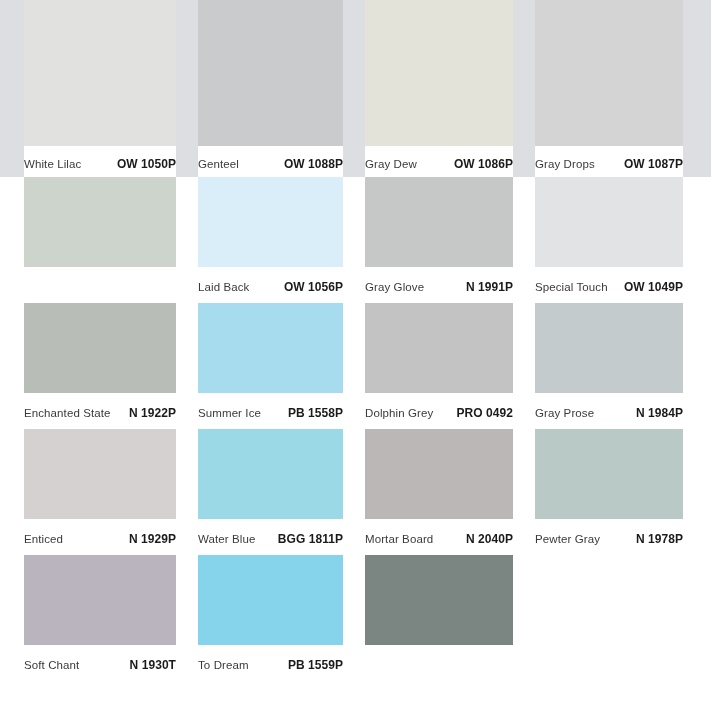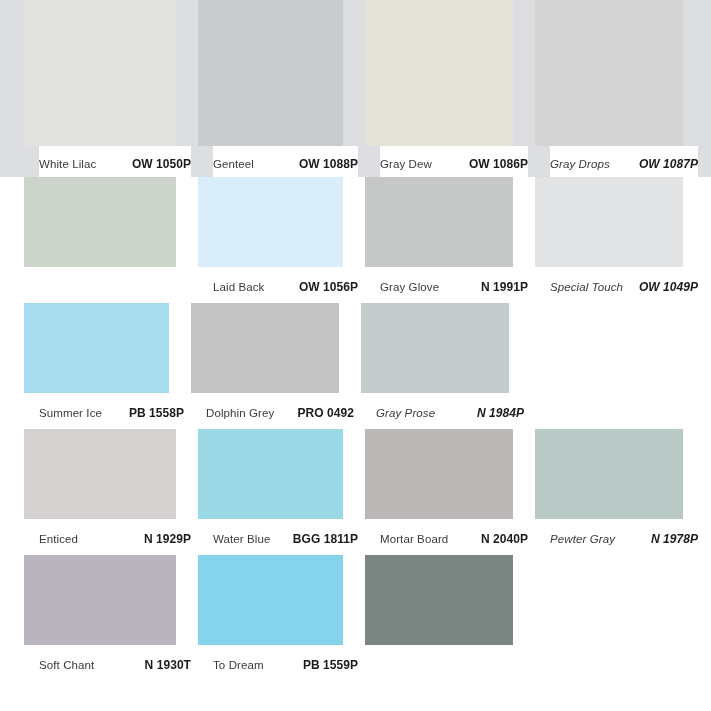--- a/index.html
+++ b/index.html
@@ -41,41 +41,40 @@
   .swatch-cell {
     position: relative;
     box-sizing: border-box;
     display: flex;
     flex-direction: column;
   }
   
   .swatch-cell.col-0 { width: 152px; margin-right: 22px; }
   .swatch-cell.col-1 { width: 145px; margin-right: 22px; }
   .swatch-cell.col-2 { width: 148px; margin-right: 22px; }
-  .swatch-cell.col-3 { width: 148px; margin-right: 0; font-style: italic; }
+  .swatch-cell.col-3 { width: 148px; margin-right: 0; }
 
   .swatch-chip {
     width: 100%;
     display: block;
   }
   .row-0 .swatch-chip { height: 175px; }
   .row-1 .swatch-chip,
   .row-2 .swatch-chip,
   .row-3 .swatch-chip,
   .row-4 .swatch-chip { height: 90px; }
 
   .swatch-label {
     display: flex;
     align-items: center;
     justify-content: space-between;
     width: 100%;
     box-sizing: border-box;
     height: 36px;
     padding-top: 4px;
-    margin-left: 15px;
   }
   .swatch-name {
     font-size: 11.5px;
     color: #3a3a3c;
     font-weight: 400;
     letter-spacing: 0.1px;
     white-space: nowrap;
     line-height: 14px;
   }
   .swatch-code {
@@ -145,20 +144,27 @@
       </div>
       <div class="swatch-cell col-3">
         <div class="swatch-chip" style="background: rgb(226, 227, 229);"></div>
         <div class="swatch-label">
           <span class="swatch-name">Special Touch</span>
           <span class="swatch-code">OW 1049P</span>
         </div>
       </div>
     </div>
     <div class="grid-row row-2">
+      <div class="swatch-cell col-0">
+        <div class="swatch-chip" style="background: rgb(184, 189, 184);"></div>
+        <div class="swatch-label">
+          <span class="swatch-name">Enchanted State</span>
+          <span class="swatch-code">N 1922P</span>
+        </div>
+      </div>
       <div class="swatch-cell col-1">
         <div class="swatch-chip" style="background: rgb(167, 220, 238);"></div>
         <div class="swatch-label">
           <span class="swatch-name">Summer Ice</span>
           <span class="swatch-code">PB 1558P</span>
         </div>
       </div>
       <div class="swatch-cell col-2">
         <div class="swatch-chip" style="background: rgb(194, 195, 194);"></div>
         <div class="swatch-label">

